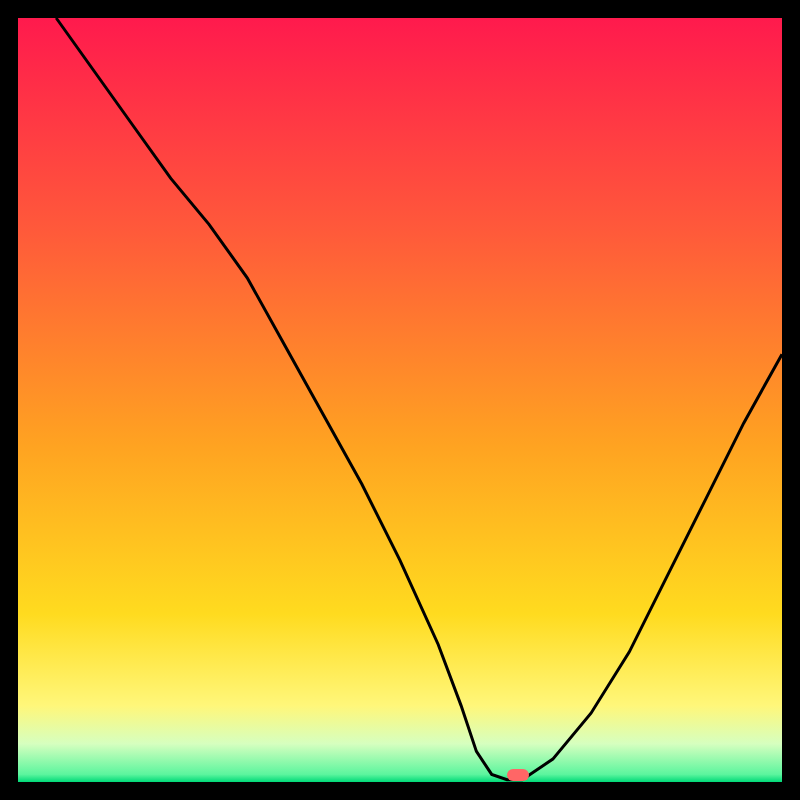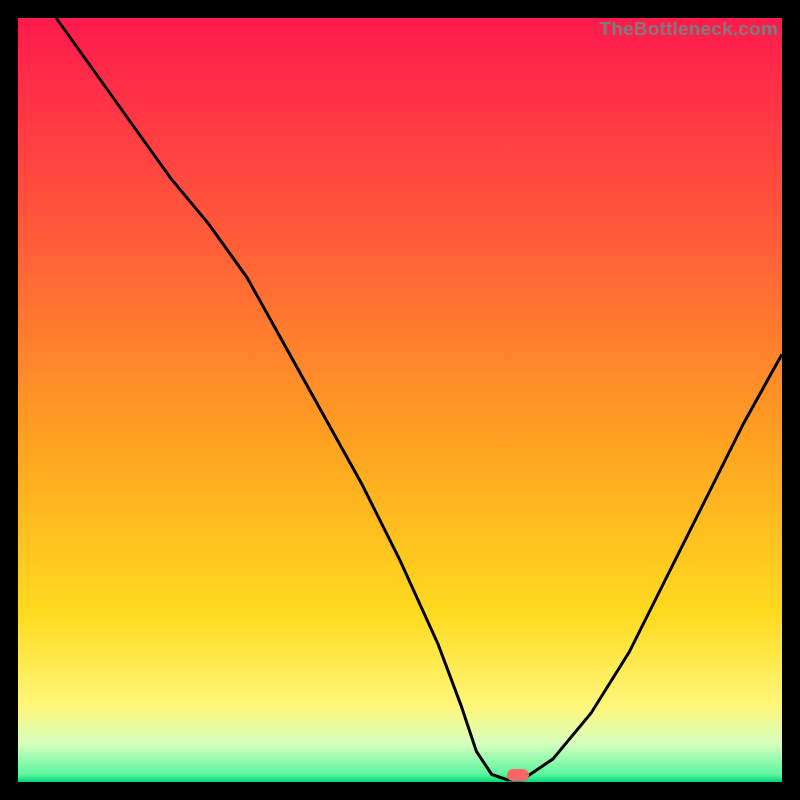--- a/index.html
+++ b/index.html
@@ -61,21 +61,20 @@
     height: 764px;
     overflow: visible;
   }
 </style>
 </head>
 <body>
 
 <div class="frame">
   <div class="plot" id="plot" style="--c0: #ff1a4d; --c1: #ff5a3a; --c2: #ffa321; --c3: #ffdb1f; --c4: #fff77a; --c5: #d6ffbf; --c6: #5cf59e; --c7: #00d978;">
 
-    <div class="watermark">TheBottleneck.com</div>
 
     <svg class="curve" viewBox="0 0 764 764" preserveAspectRatio="none">
       <path id="curvePath" fill="none" stroke-width="3" d="M38.2 0.0 L76.4 53.5 L114.6 107.0 L152.8 160.4 L191.0 206.3 L229.2 259.8 L267.4 328.5 L305.6 397.3 L343.8 466.0 L382.0 542.4 L420.2 626.5 L443.1 687.6 L458.4 733.4 L473.7 756.4 L489.0 761.7 L504.2 761.7 L534.8 741.1 L573.0 695.2 L611.2 634.1 L649.4 557.7 L687.6 481.3 L725.8 404.9 L764.0 336.2" stroke="#000000"></path>
     </svg>
 
     <div class="marker" id="marker" style="left: 65.5%; top: 99.1%; background: rgb(255, 102, 102);"></div>
   </div>
 </div>
 
 </body></html>

